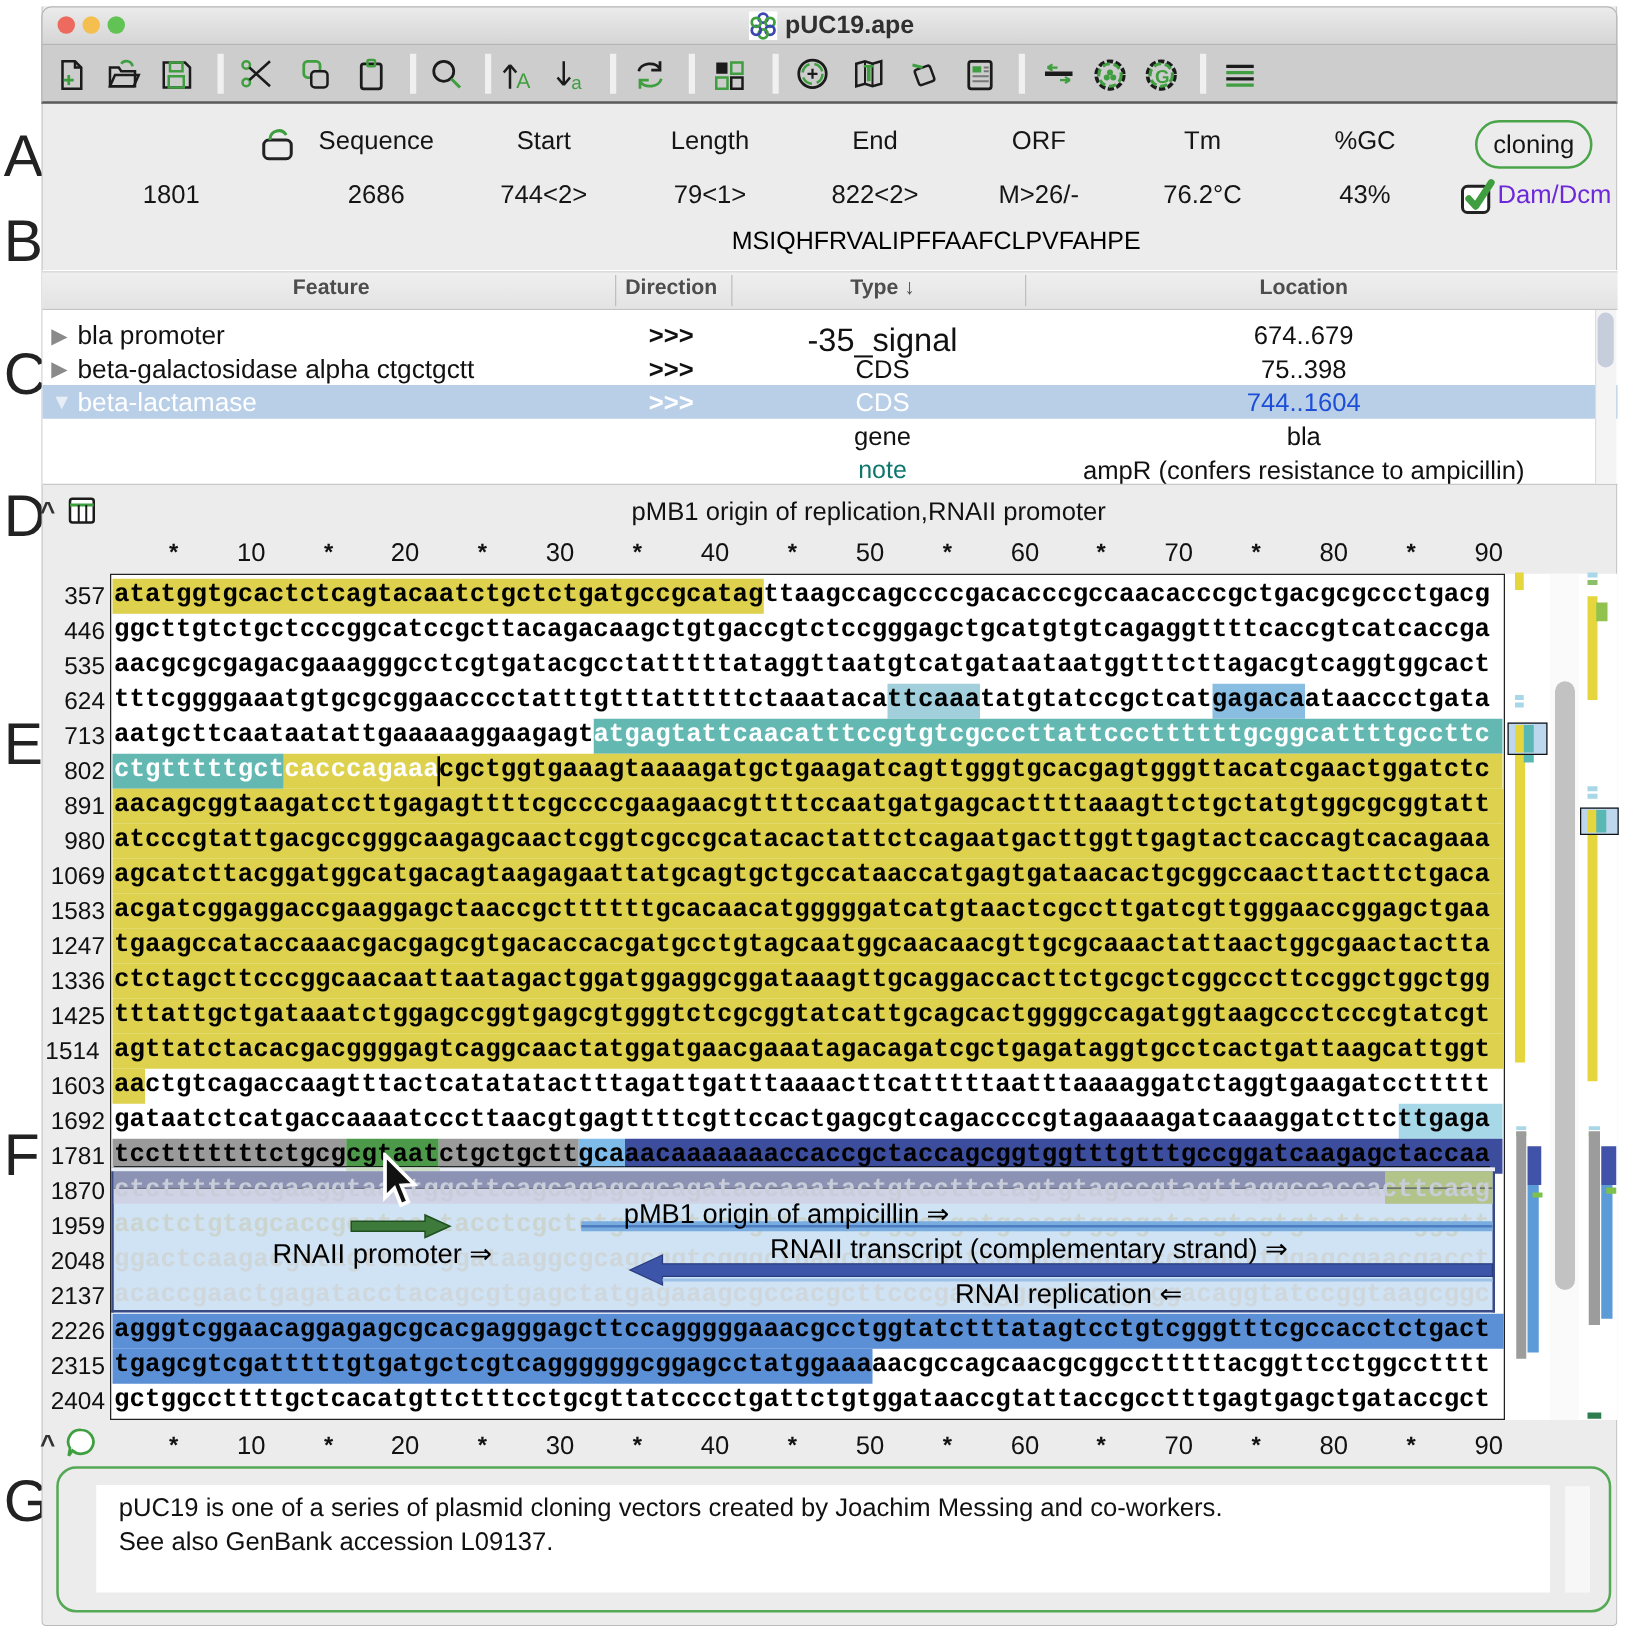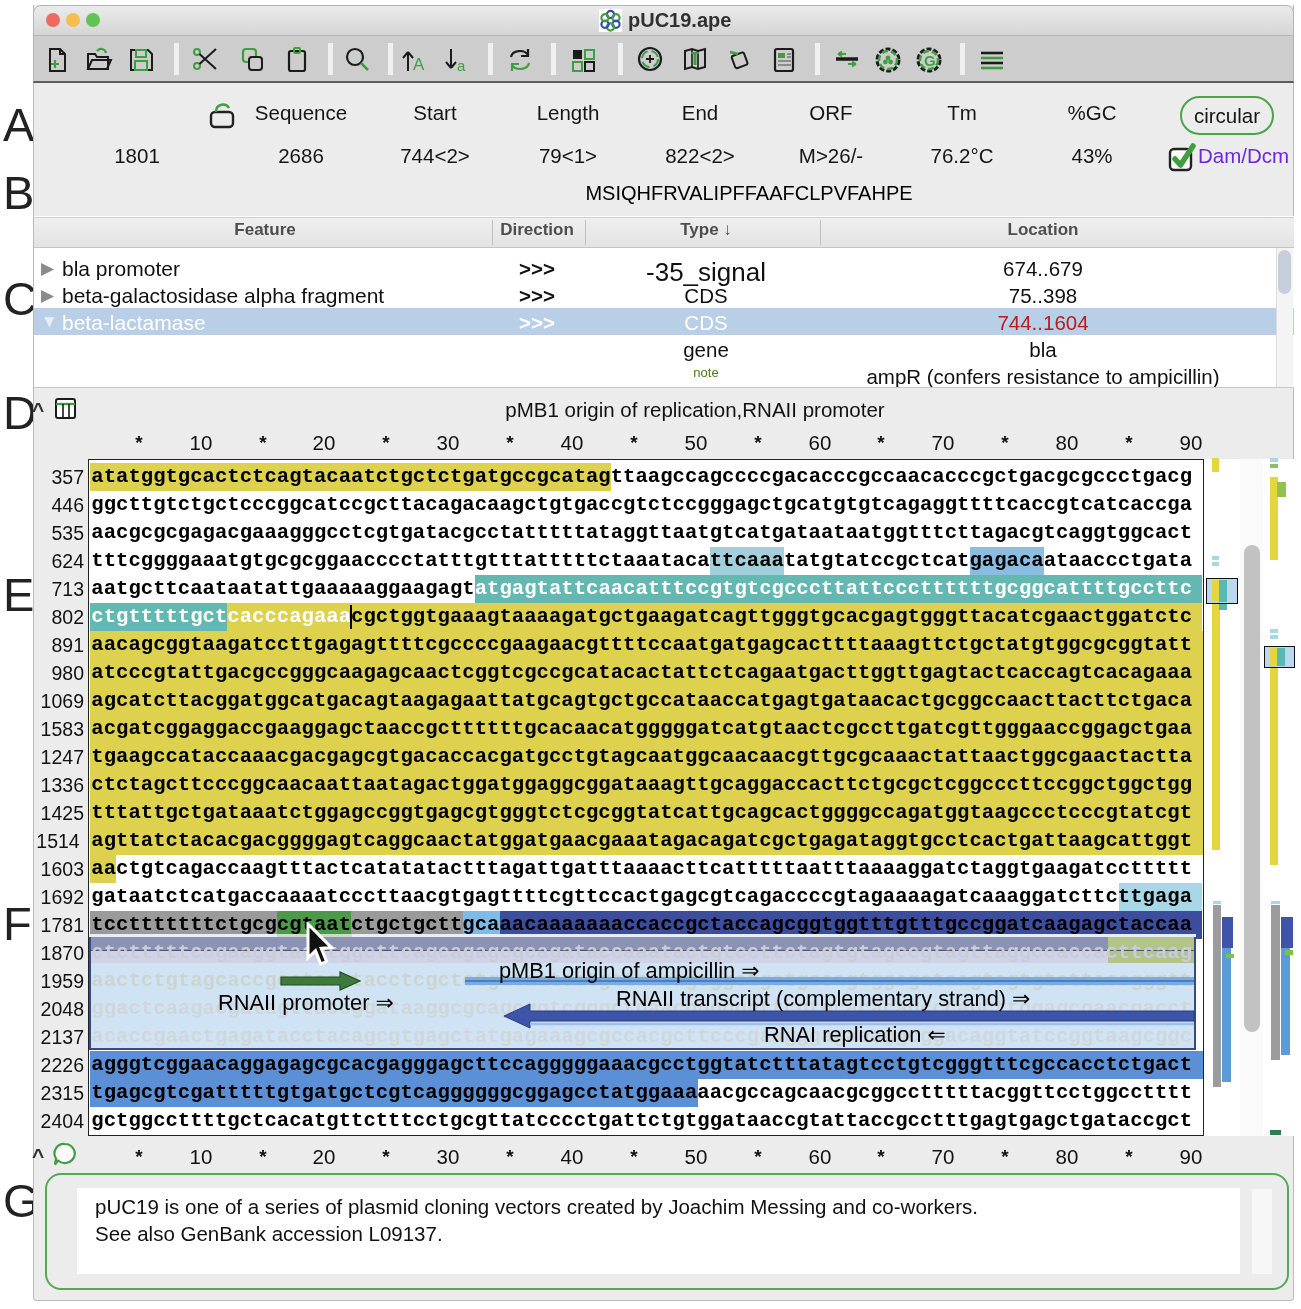--- a/index.html
+++ b/index.html
@@ -145,21 +145,21 @@
 <path d="M8 13 v-1 a7 7 0 0 1 13 -3" fill="none" stroke="#3f9e3f" stroke-width="2.4"></path>
   </svg>
 <div class="hdr" style="left:301px;top:101px;">Sequence</div>
 <div class="hdr" style="left:435px;top:101px;">Start</div>
 <div class="hdr" style="left:568px;top:101px;">Length</div>
 <div class="hdr" style="left:700px;top:101px;">End</div>
 <div class="hdr" style="left:831px;top:101px;">ORF</div>
 <div class="hdr" style="left:962px;top:101px;">Tm</div>
 <div class="hdr" style="left:1092px;top:101px;">%GC</div>
 <div class="abs" style="left:1180px;top:96px;width:94px;height:39px;border:2px solid #4aa54a;border-radius:20px;"></div>
-<div class="hdr" style="left:1227px;top:104px;font-weight:400;">circular</div>
+<div class="hdr" style="left:1227px;top:104px;font-weight:400;">cloning</div>
 <div class="val" style="left:137px;top:144px;">1801</div>
 <div class="val" style="left:301px;top:144px;">2686</div>
 <div class="val" style="left:435px;top:144px;">744&lt;2&gt;</div>
 <div class="val" style="left:568px;top:144px;">79&lt;1&gt;</div>
 <div class="val" style="left:700px;top:144px;">822&lt;2&gt;</div>
 <div class="val" style="left:831px;top:144px;">M&gt;26/-</div>
 <div class="val" style="left:962px;top:144px;">76.2°C</div>
 <div class="val" style="left:1092px;top:144px;">43%</div>
 <svg class="abs" style="left:1168px;top:143px;" width="34" height="30" viewBox="0 0 34 30">
 <rect x="2" y="6" width="21" height="21" rx="4" fill="#fff" stroke="#222" stroke-width="2.4"></rect>
@@ -176,32 +176,32 @@
 <div class="abs" style="left:537px;top:220px;transform:translateX(-50%);font-size:17px;font-weight:700;color:#4d4d4d;white-space:nowrap;">Direction</div>
 <div class="abs" style="left:706px;top:220px;transform:translateX(-50%);font-size:17px;font-weight:700;color:#4d4d4d;white-space:nowrap;">Type ↓</div>
 <div class="abs" style="left:1043px;top:220px;transform:translateX(-50%);font-size:17px;font-weight:700;color:#4d4d4d;white-space:nowrap;">Location</div>
 <div class="abs" style="left:34px;top:308px;width:1260px;height:27px;background:#b9cfe8;"></div>
 <div class="abs" style="left:41px;top:258px;font-size:17px;color:#8a8a8a;">▶</div>
 <div class="abs" style="left:62px;top:257px;font-size:21px;color:#111;white-space:nowrap;">bla promoter</div>
 <div class="abs" style="left:537px;top:257px;transform:translateX(-50%);font-size:20.5px;font-weight:bold;color:#111;">&gt;&gt;&gt;</div>
 <div class="abs" style="left:706px;top:257px;transform:translateX(-50%);font-size:26px;color:#111;white-space:nowrap;">-35_signal</div>
 <div class="abs" style="left:1043px;top:257px;transform:translateX(-50%);font-size:20.5px;color:#111;white-space:nowrap;">674..679</div>
 <div class="abs" style="left:41px;top:285px;font-size:17px;color:#8a8a8a;">▶</div>
-<div class="abs" style="left:62px;top:284px;font-size:21px;color:#111;white-space:nowrap;">beta-galactosidase alpha fragment</div>
+<div class="abs" style="left:62px;top:284px;font-size:21px;color:#111;white-space:nowrap;">beta-galactosidase alpha ctgctgctt</div>
 <div class="abs" style="left:537px;top:284px;transform:translateX(-50%);font-size:20.5px;font-weight:bold;color:#111;">&gt;&gt;&gt;</div>
 <div class="abs" style="left:706px;top:284px;transform:translateX(-50%);font-size:20.5px;color:#111;white-space:nowrap;">CDS</div>
 <div class="abs" style="left:1043px;top:284px;transform:translateX(-50%);font-size:20.5px;color:#111;white-space:nowrap;">75..398</div>
 <div class="abs" style="left:41px;top:312px;font-size:17px;color:#e8eef5;">▼</div>
 <div class="abs" style="left:62px;top:311px;font-size:21px;color:#fff;white-space:nowrap;">beta-lactamase</div>
 <div class="abs" style="left:537px;top:311px;transform:translateX(-50%);font-size:20.5px;font-weight:bold;color:#fff;">&gt;&gt;&gt;</div>
 <div class="abs" style="left:706px;top:311px;transform:translateX(-50%);font-size:20.5px;color:#fff;white-space:nowrap;">CDS</div>
-<div class="abs" style="left:1043px;top:311px;transform:translateX(-50%);font-size:20.5px;color:#b91c1c;white-space:nowrap;">744..1604</div>
+<div class="abs" style="left:1043px;top:311px;transform:translateX(-50%);font-size:20.5px;color:#1d4ed8;white-space:nowrap;">744..1604</div>
 <div class="abs" style="left:706px;top:338px;transform:translateX(-50%);font-size:20.5px;color:#111;white-space:nowrap;">gene</div>
 <div class="abs" style="left:1043px;top:338px;transform:translateX(-50%);font-size:20.5px;color:#111;white-space:nowrap;">bla</div>
-<div class="abs" style="left:706px;top:365px;transform:translateX(-50%);font-size:13px;color:#4d7c0f;white-space:nowrap;">note</div>
+<div class="abs" style="left:706px;top:365px;transform:translateX(-50%);font-size:20px;color:#0f766e;white-space:nowrap;">note</div>
 <div class="abs" style="left:1043px;top:365px;transform:translateX(-50%);font-size:20.5px;color:#111;white-space:nowrap;">ampR (confers resistance to ampicillin)</div>
 <div class="abs" style="left:34px;top:387px;width:1260px;height:1px;background:#c8c8c8;"></div>
 <div class="abs" style="left:1276px;top:248px;width:17px;height:139px;background:#f4f4f4;border-left:1px solid #ddd;"></div>
 <div class="abs" style="left:1278px;top:250px;width:13px;height:44px;background:#c6cedb;border-radius:7px;"></div>
 <div class="abs" style="left:32px;top:398px;font-size:21px;color:#333;font-weight:bold;">^</div>
 <svg class="abs" style="left:54px;top:397px;" width="23" height="23" viewBox="0 0 23 23">
 <rect x="2" y="2" width="19" height="19" rx="2" fill="#fff" stroke="#1b1b1b" stroke-width="2"></rect>
 <path d="M2 7 h19" stroke="#3f9e3f" stroke-width="2.4"></path>
 <path d="M9 7 v14 M15 7 v14" stroke="#1b1b1b" stroke-width="1.6"></path>
   </svg>

